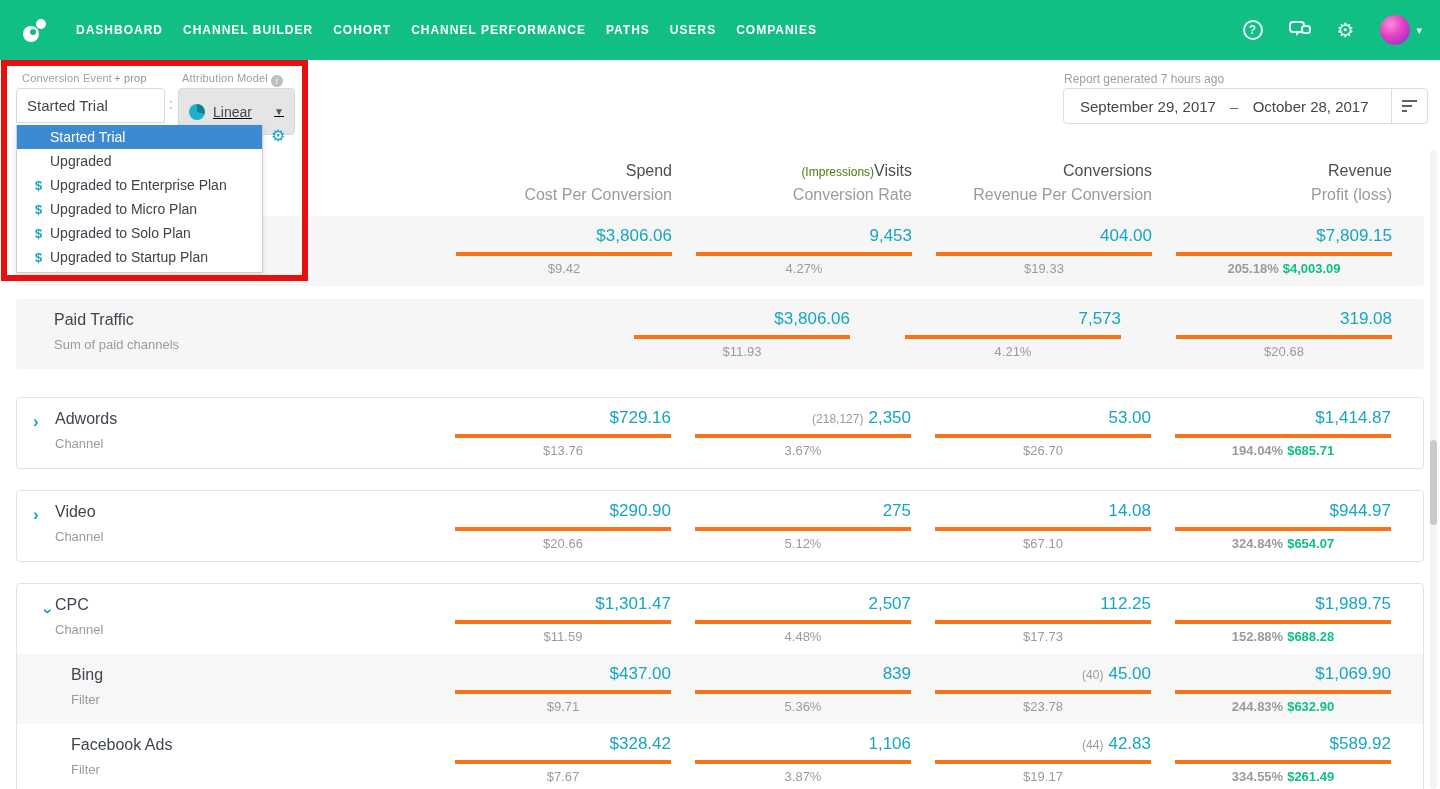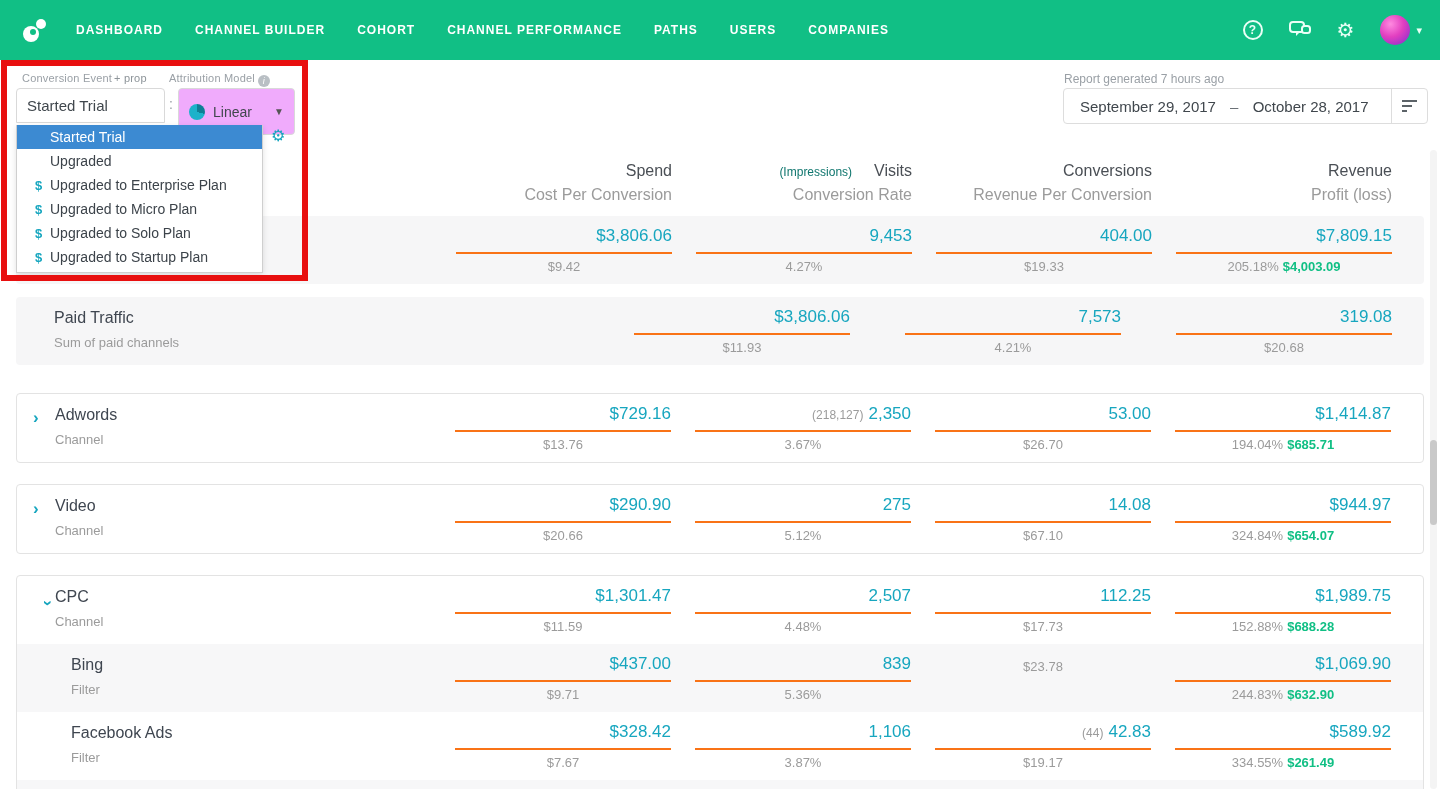--- a/index.html
+++ b/index.html
@@ -2,82 +2,82 @@
 <html><head>
 <meta charset="utf-8">
 <style>
   * { margin:0; padding:0; box-sizing:border-box; }
   html,body { width:1440px; height:789px; overflow:hidden; background:#fff;
     font-family:"Liberation Sans","DejaVu Sans",sans-serif; }
 
   
   .topnav { height:60px; background:#11bf85; display:flex; align-items:center; padding:0 18px; }
   .logo { width:34px; height:34px; margin-right:24px; display:flex; align-items:center; justify-content:center; }
-  .nav-items { display:flex; align-items:center; gap:32px; }
+  .nav-items { display:flex; align-items:center; gap:20px; }
   .nav-item { color:#fff; font-size:12px; font-weight:700; letter-spacing:1px; text-decoration:none; cursor:pointer; }
   .nav-right { margin-left:auto; display:flex; align-items:center; gap:26px; }
   .icon-help { width:20px; height:20px; border:2px solid #eafff6; border-radius:50%; color:#eafff6;
     font-size:12px; font-weight:bold; display:flex; align-items:center; justify-content:center; }
   .icon-chat svg, .icon-gear { display:block; }
   .icon-gear { color:#eafff6; font-size:20px; line-height:20px; }
   .avatar-wrap { display:flex; align-items:center; gap:6px; }
   .avatar { width:30px; height:30px; border-radius:50%;
     background:radial-gradient(circle at 35% 30%, #ff8ae0 0%, #e23fc0 45%, #7b2bd1 100%); }
   .avatar-caret { color:#eafff6; font-size:11px; }
 
   
   .controls { position:relative; height:90px; }
   .ctl-label { position:absolute; font-size:11px; color:#9aa0a6; letter-spacing:.2px; }
   .lbl-ce { left:22px; top:12px; }
   .lbl-prop { left:114px; top:12px; color:#8d9499; }
-  .lbl-am { left:169px; top:12px; }
+  .lbl-am { left:182px; top:12px; }
   .info-dot { display:inline-block; width:12px; height:12px; background:#b9bfc4; color:#fff; border-radius:50%;
     font-size:9px; line-height:12px; text-align:center; vertical-align:-2px; margin-left:3px; font-style:italic; }
   .ce-input { position:absolute; left:16px; top:28px; width:149px; height:35px; border:1px solid #d9d9d9;
     border-radius:4px 4px 0 0; font-size:15px; color:#40474d; padding:0 10px;
     font-family:"Liberation Sans",sans-serif; }
   .ctl-colon { position:absolute; left:169px; top:36px; color:#9aa0a6; font-size:14px; }
   .model-btn { position:absolute; left:178px; top:28px; width:117px; height:47px; border:1px solid #d9d9d9;
-    border-radius:4px; background:#f0abfc; display:flex; align-items:center; gap:8px; padding:0 10px; cursor:pointer; }
+    border-radius:4px; background:#e5e5e5; display:flex; align-items:center; gap:8px; padding:0 10px; cursor:pointer;text-decoration:underline; }
   .pie-icon { width:16px; height:16px; border-radius:50%;
     background:conic-gradient(#0e7f95 0deg 105deg, #1cb2ca 105deg 360deg); }
   .model-label { font-size:14px; color:#40474d; }
   .model-caret { color:#555; font-size:10px; margin-left:auto; }
   .report-gen { position:absolute; left:1064px; top:12px; font-size:12px; color:#9aa0a6; }
   .datebox { position:absolute; left:1063px; top:28px; width:365px; height:36px; border:1px solid #ddd;
     border-radius:4px; background:#fff; display:flex; align-items:center; cursor:pointer; }
   .datebox-text { flex:1; padding-left:16px; font-size:15px; color:#40474d; }
   .datebox-text .sep { margin:0 10px; color:#6b7177; }
   .datebox-icon { width:36px; height:100%; border-left:1px solid #ddd; display:flex; align-items:center; justify-content:center; }
 
   
   .table { margin:0 16px; }
   .thead { display:flex; padding:12px 32px 12px 16px; }
   .thead .spacer { flex:1; }
   .hcell { width:216px; margin-left:24px; text-align:right; }
   .hmain { font-size:16px; color:#4a4f55; }
-  .hpre { font-size:12px; color:#0f766e; margin-right:22px; }
+  .hpre { font-size:12px; color:#4d7c0f; margin-right:0; }
   .hsub { font-size:16px; color:#9b9b9b; margin-top:6px; }
 
   .row { display:flex; padding:10px 32px 10px 16px; align-items:flex-start; }
   .row.gray { background:#f6f6f7; border-radius:4px; margin-bottom:13px; }
   .row.gray.mb-lg { margin-bottom:28px;gap:31px; }
   .card { border:1px solid #e3e3e3; border-radius:4px; margin-bottom:21px; overflow:hidden; }
   .row.subgray { background:#f7f7f8; }
   .ncell { flex:1; display:flex; gap:6px; }
   .row.sub .ncell { padding-left:16px; }
   .chev { width:16px; color:#17a6bf; font-size:17px; font-weight:bold; margin-top:4px; cursor:pointer; }
   .chev.down { transform:rotate(90deg); transform-origin:45% 45%; }
   .nname { font-size:16px; color:#3f4650; margin-top:2px; }
   .nsub { font-size:13px; color:#9b9b9b; margin-top:8px; }
   .vcell { width:216px; margin-left:24px; text-align:right; }
-  .vmain { font-size:17px; color:#17a6bf; border-bottom:2px solid #f97316; padding-bottom:6px; }
+  .vmain { font-size:17px; color:#17a6bf; border-bottom:4px solid #f97316; padding-bottom:6px; }
   .vmain .pre { font-size:12px; color:#9b9b9b; margin-right:5px; }
   .vsub { font-size:13px; color:#9b9b9b; margin-top:5px;text-align:center; }
-  .pct { margin-right:4px; }
+  .pct { margin-right:4px;font-weight:bold; }
   .profit { color:#10bf84; font-weight:bold; }
 
   
   .dropdown { position:absolute; left:16px; top:125px; width:247px; background:#fff;
     border:1px solid #cfcfcf; border-top:none; box-shadow:0 2px 6px rgba(0,0,0,.12); z-index:40; padding-bottom:3px; }
   .dd-item { display:flex; align-items:center; height:24px; font-size:14px; color:#3c434a; cursor:pointer; }
   .dd-dollar { width:15px; margin-left:18px; color:#17a6bf; font-weight:bold; font-size:13px; }
   .dd-item.selected { background:#3c8ad2; color:#fff; }
   .gear-small { position:absolute; left:271px; top:126px; color:#17a6bf; font-size:16px; z-index:41; cursor:pointer; }
 
@@ -320,20 +320,21 @@
       </div>
       <div class="vcell">
         <div class="vmain"><span>$437.00</span></div>
         <div class="vsub">$9.71</div>
       </div>
       <div class="vcell">
         <div class="vmain"><span>839</span></div>
         <div class="vsub">5.36%</div>
       </div>
       <div class="vcell">
+        <div class="vmain"><span class="pre">(40)</span><span>45.00</span></div>
         <div class="vsub">$23.78</div>
       </div>
       <div class="vcell">
         <div class="vmain"><span>$1,069.90</span></div>
         <div class="vsub"><span class="pct">244.83%</span><span class="profit">$632.90</span></div>
       </div>
     </div>
 
     <div class="row sub">
       <div class="ncell">

